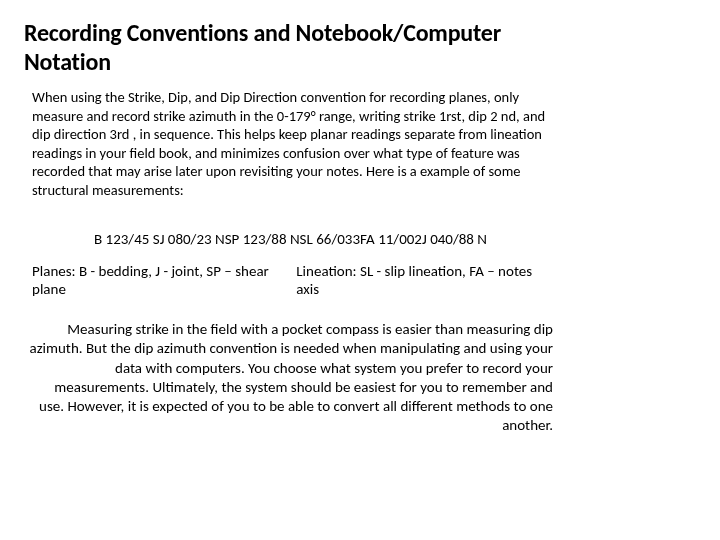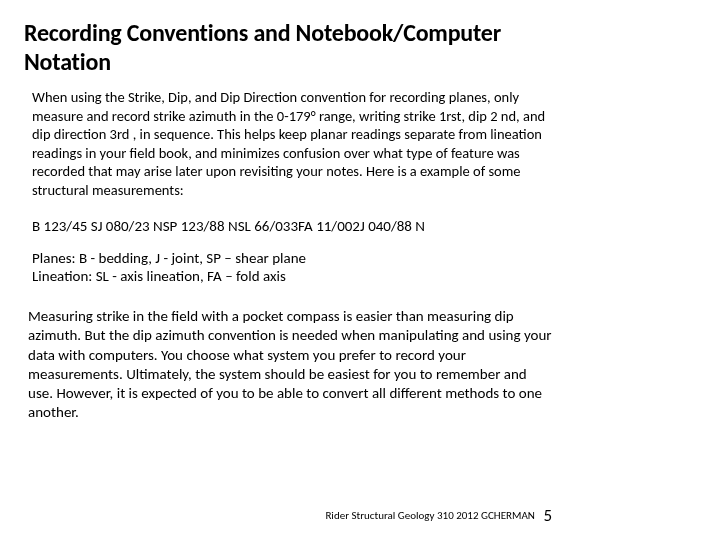--- a/index.html
+++ b/index.html
@@ -1,25 +1,25 @@
 <!DOCTYPE html>
 <html><head>
 <meta charset="utf-8">
 <style>
   * { margin: 0; padding: 0; box-sizing: border-box; }
   html, body { width: 720px; height: 540px; background: #fff; font-family: Calibri, "Segoe UI", Arial, sans-serif; color: #000; }
   .page { width: 576px; height: 540px; padding: 18px 19px 18px 24px; position: relative; }
   .title { font-size: 24px; font-weight: 700; margin-bottom: 12px; letter-spacing: -0.2px; }
-  .para1 { font-size: 14.5px; line-height: 1.28; margin: 0 8px 18px 8px; }
+  .para1 { font-size: 14.5px; line-height: 1.28; margin: 0 8px 31px 8px; }
   .heading2 { font-size: 15px; margin: 0 8px 10px 8px; }
-  .row { display: flex; justify-content: flex-start; margin: 0 8px 14px 8px; font-size: 15px; }
+  .row { display: flex; justify-content: center; margin: 0 8px 14px 8px; font-size: 15px; }
   .row span { white-space: nowrap; }
-  .legend { display: flex; justify-content: space-between; margin: 0 8px 22px 8px; font-size: 15px; flex-direction: column; }
+  .legend { display: flex; justify-content: space-between; margin: 0 8px 22px 8px; font-size: 15px; }
   .para2 { font-size: 15px; line-height: 1.28; margin: 0 8px 14px 8px; }
-  .para3 { font-size: 15px; line-height: 1.28; margin: 12px 4px 0 4px; }
+  .para3 { font-size: 15px; line-height: 1.28; margin: 12px 4px 0 4px; text-align: right; }
   .footer { position: absolute; right: 24px; bottom: 14px; font-size: 11px; }
   .footer .pagenum { font-size: 17px; margin-left: 6px; vertical-align: -2px; }
 </style>
 </head>
 <body>
 
 <div class="page">
   <h1 class="title">Recording Conventions and Notebook/Computer Notation</h1>
 
   <p class="para1">When using the Strike, Dip, and Dip Direction convention for recording planes, only measure and record strike azimuth in the 0-179° range, writing strike 1rst, dip 2 nd, and dip direction 3rd , in sequence. This helps keep planar readings separate from lineation readings in your field book, and minimizes confusion over what type of feature was recorded that may arise later upon revisiting your notes. Here is a example of some structural measurements:</p>
@@ -29,23 +29,19 @@
     <span>B 123/45 S</span>
     <span>J 080/23 N</span>
     <span>SP 123/88 N</span>
     <span>SL 66/033</span>
     <span>FA  11/002</span>
     <span>J 040/88 N</span>
   </div>
 
   <div class="legend">
     <span>Planes: B - bedding, J - joint,  SP – shear plane</span>
-    <span>Lineation: SL - axis lineation, FA – fold axis</span>
+    <span>Lineation: SL - slip lineation, FA – notes axis</span>
   </div>
 
 
   <p class="para3">Measuring strike in the field with a pocket compass is easier than measuring dip azimuth. But the dip azimuth convention is needed when manipulating and using your data with computers. You choose what system you prefer to record your measurements. Ultimately, the system should be easiest for you to remember and use. However, it is expected of you to be able to convert all different methods to one another.</p>
 
-  <div class="footer">
-    <span>Rider Structural Geology 310 2012 GCHERMAN</span>
-    <span class="pagenum">5</span>
-  </div>
 </div>
 
 </body></html>

